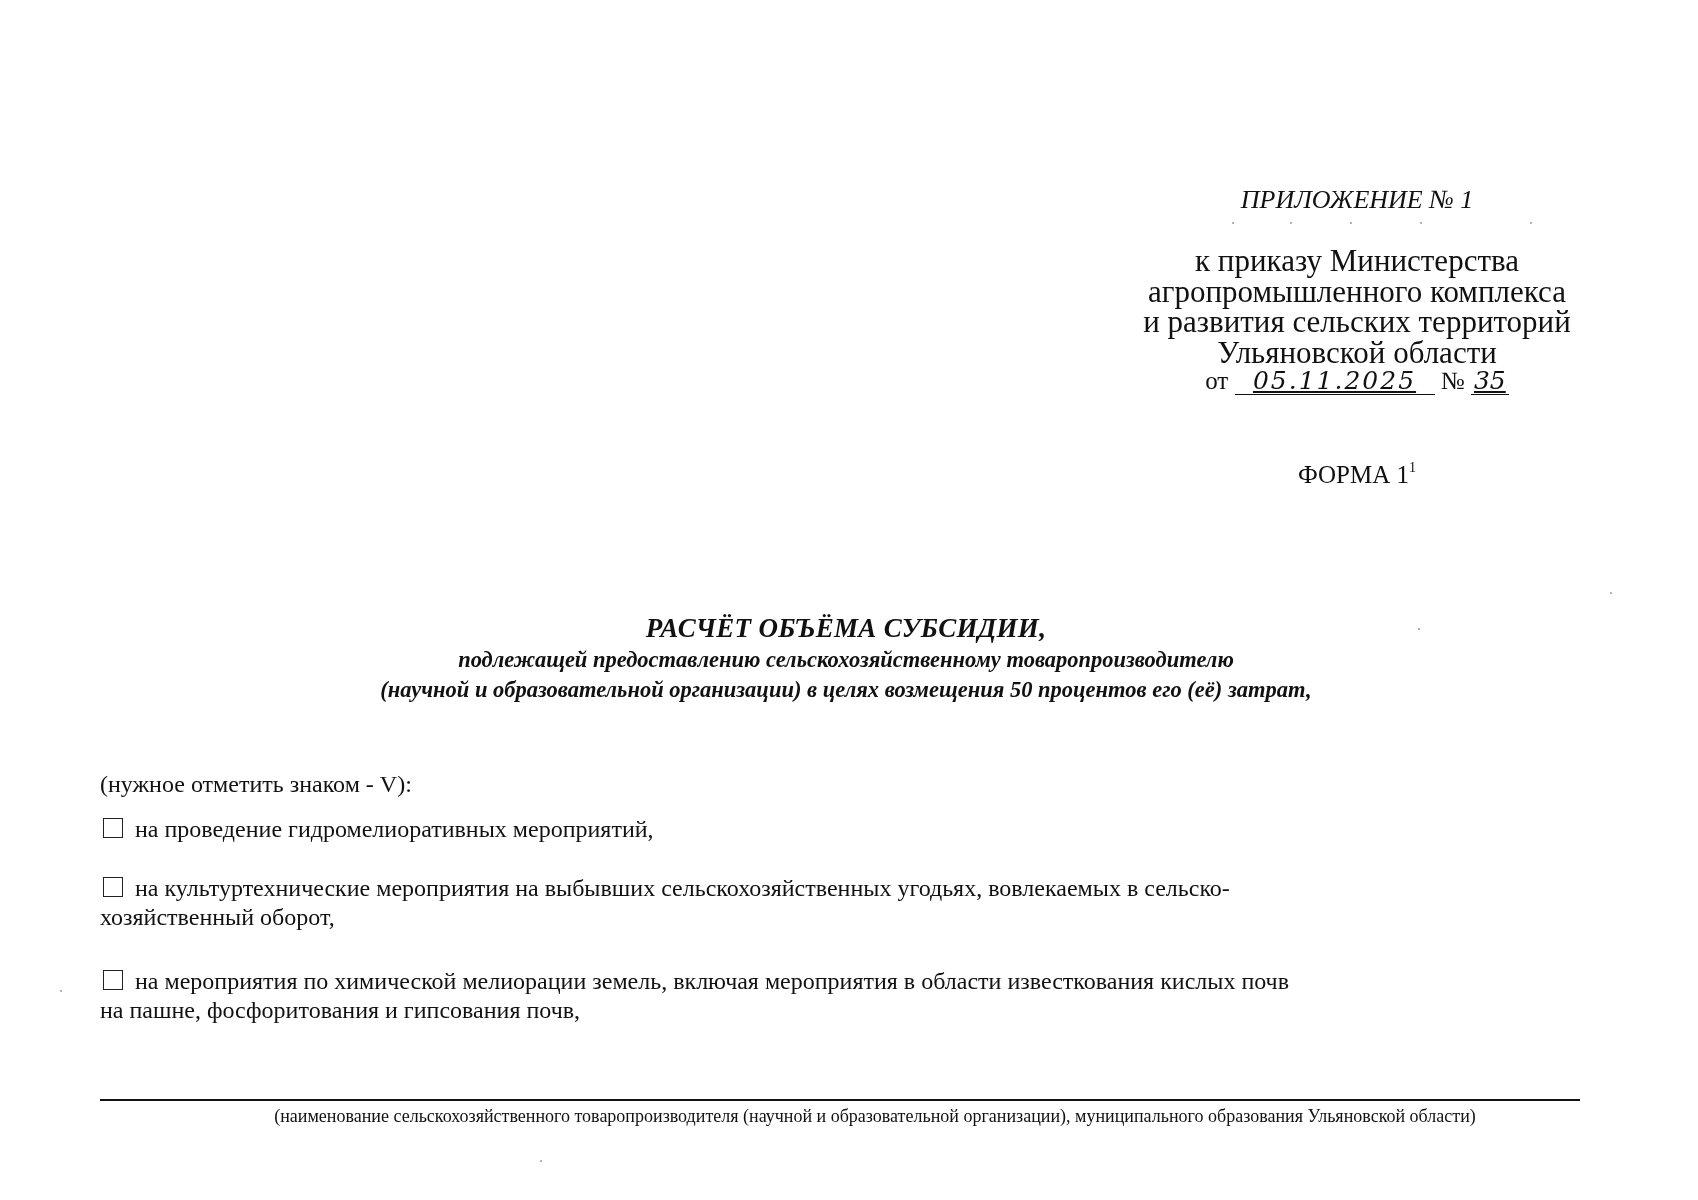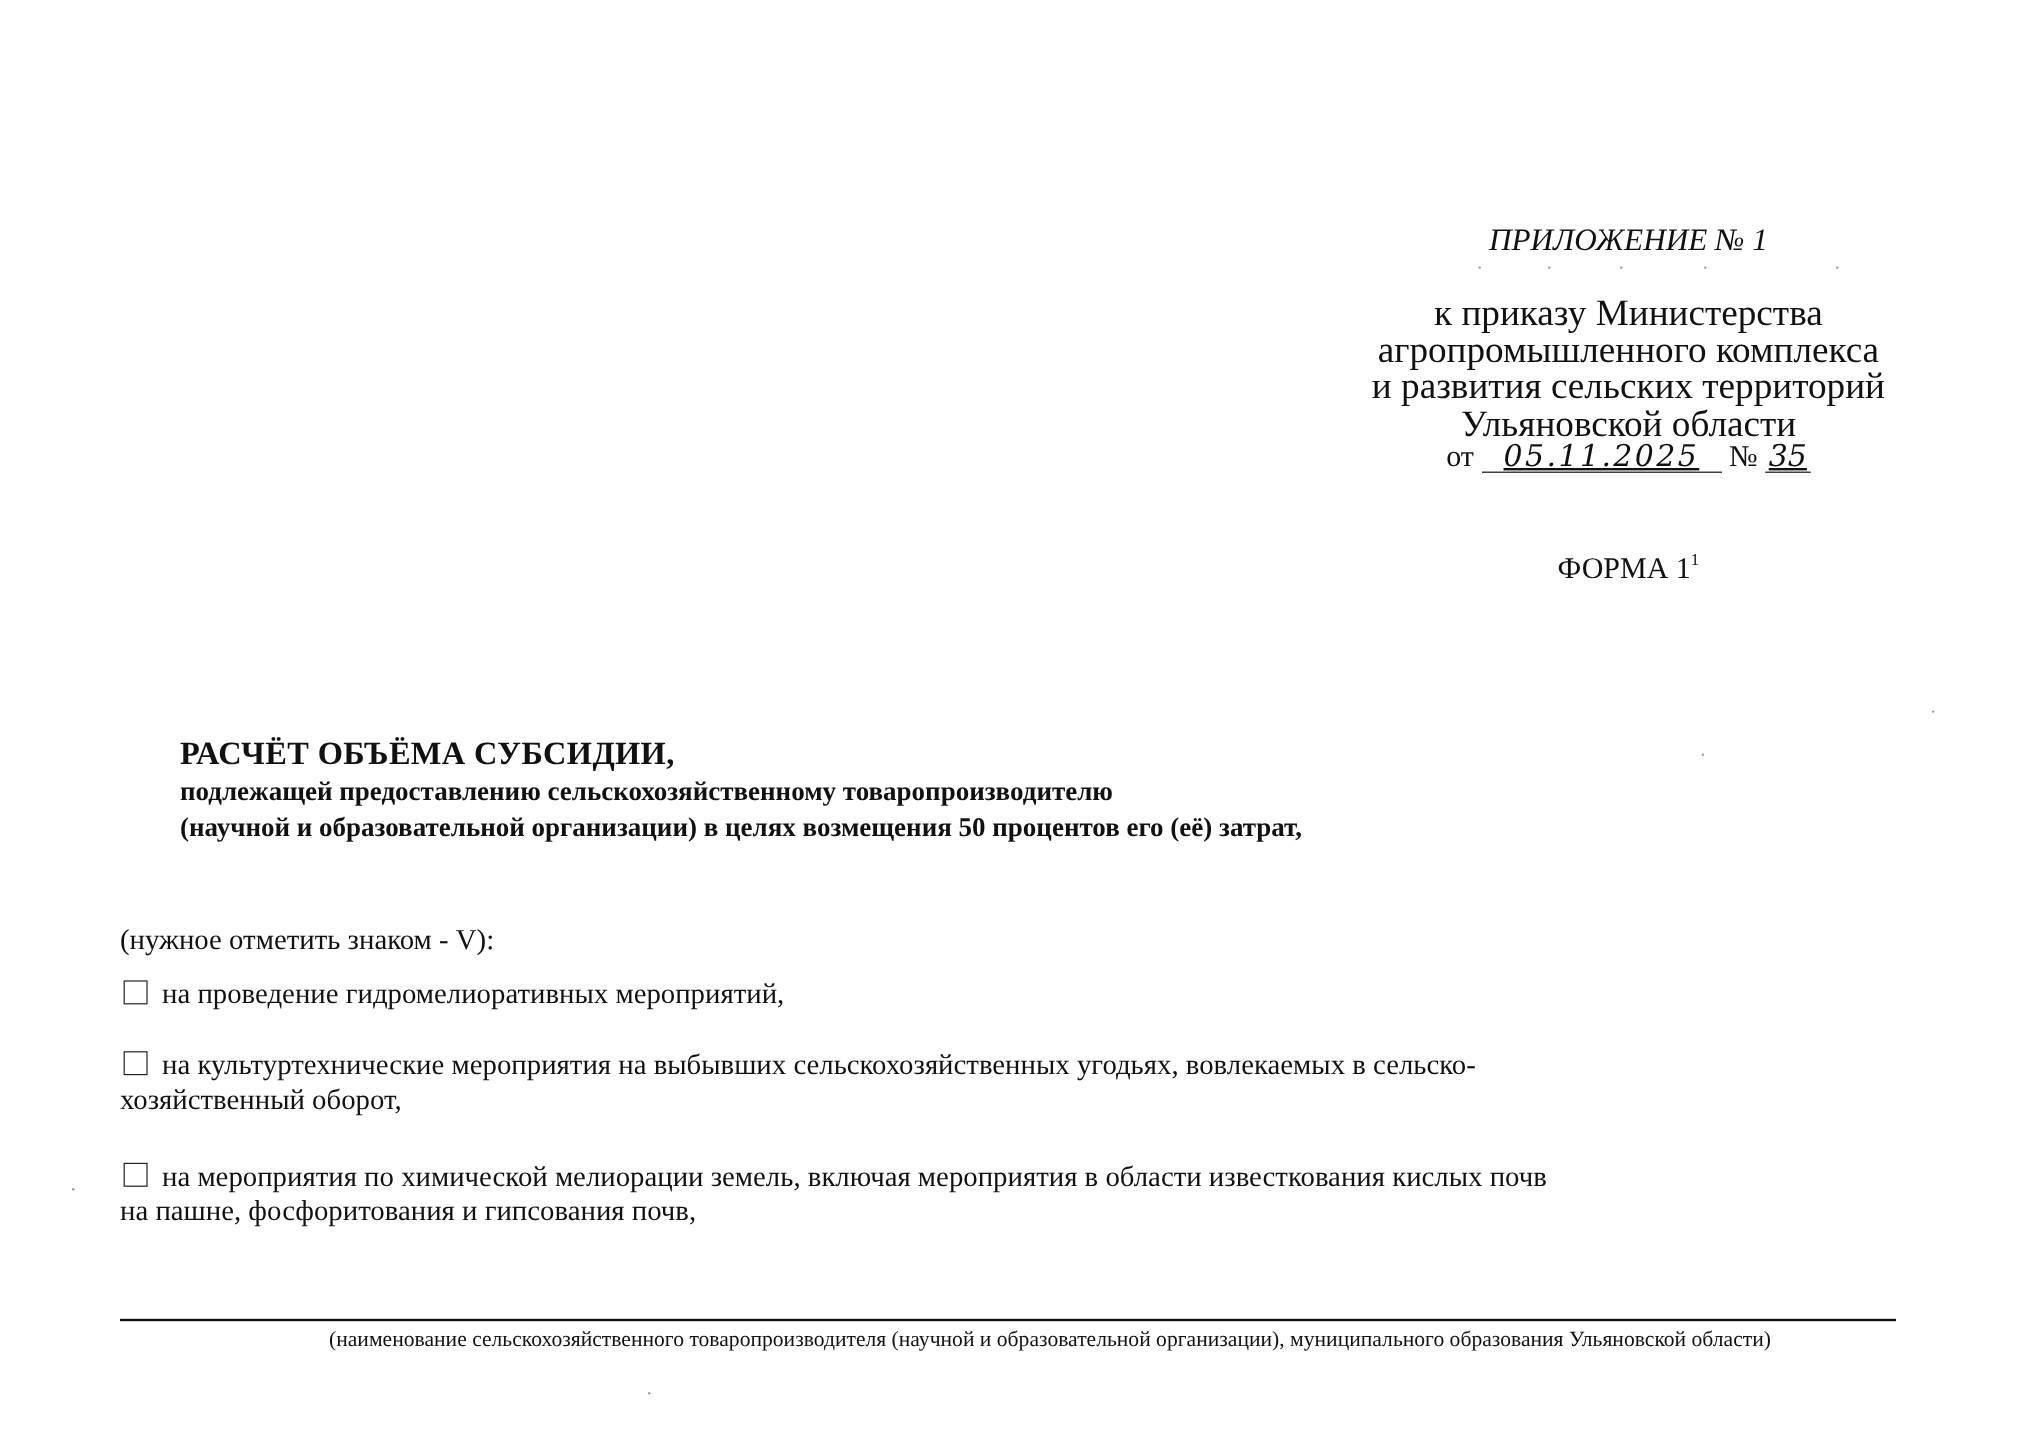--- a/index.html
+++ b/index.html
@@ -48,21 +48,21 @@
 
     .form-label {
       left: 1157px; width: 400px; top: 428px;
       text-align: center; font-size: 25px; line-height: 30px; margin-top: 32px;
     }
     .form-label sup { font-size: 14px; vertical-align: 11px; line-height: 0; }
 
     
     .title-block {
       left: 150px; width: 1392px; top: 612px;
-      font-weight: bold;
+      text-align: center; font-weight: bold; font-style: italic;
     }
     .title-main { font-size: 27px; line-height: 33px; letter-spacing: 0.3px; }
     .title-sub { font-size: 22.5px; line-height: 29.5px; }
 
     
     .body-text {
       left: 100px; width: 1500px;
       font-size: 24px; line-height: 29px;
     }
     .note-line { top: 770px; }

